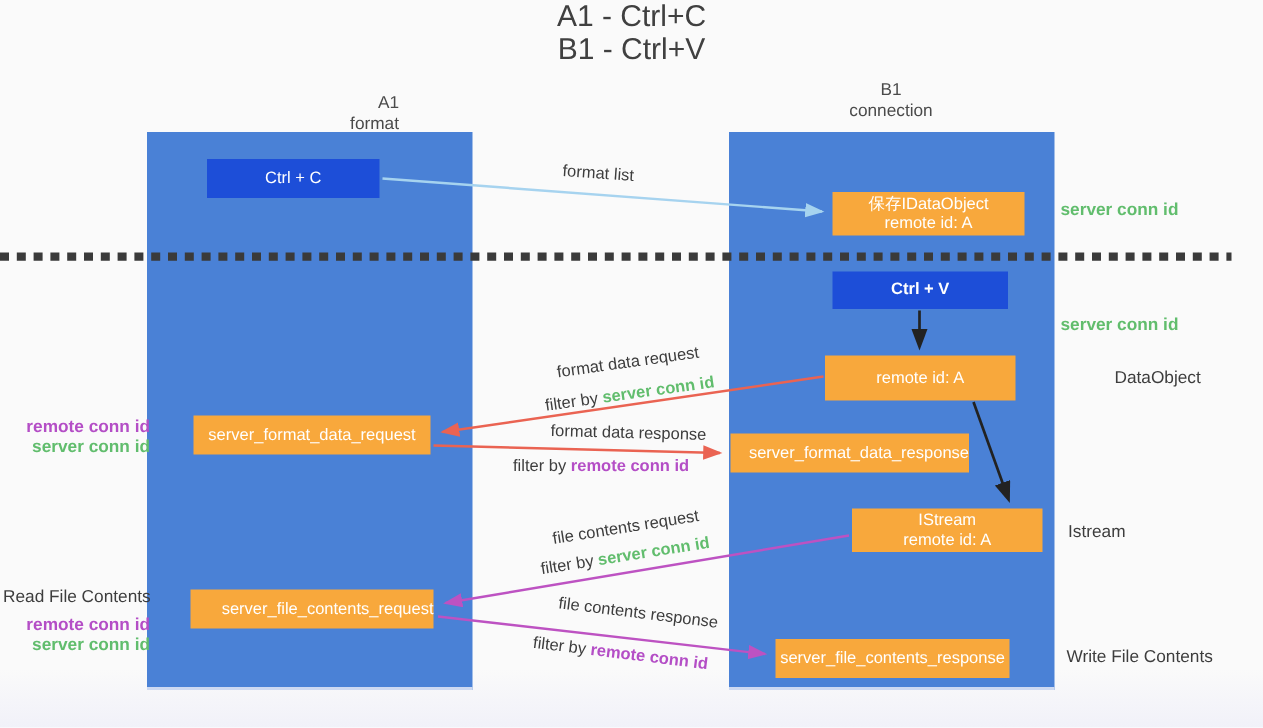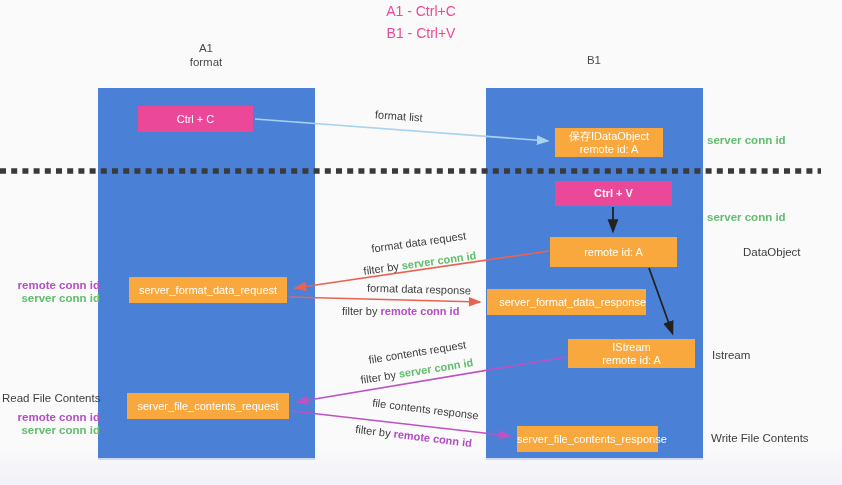--- a/index.html
+++ b/index.html
@@ -7,58 +7,59 @@
   body {
     font-family:"Liberation Sans", sans-serif;
     background:linear-gradient(#fafafa 92%, #f1f1f9 100%);
     position:relative;
     overflow:hidden;
     color:#3d3d3d;
   }
   .abs { position:absolute; }
   .title {
     left:0; top:14; width:842px; text-align:center;
-    font-size:14px; color:#ec4899; line-height:22px;
+    font-size:20px; color:#404040; line-height:22px;
   }
   .lane-header {
     text-align:center; font-size:11.5px; color:#4a4a4a; line-height:14px; width:120px;
   }
   .lane {
     background:#4a81d6; top:88px; width:217px; height:372px;
     border-bottom:2px solid #cdd9f2;
   }
   .node {
     color:#fff; font-size:11px; text-align:center;
     display:flex; flex-direction:column; justify-content:center;
     line-height:13px;
   }
-  .node.green { background:#ec4899; }
+  .node.green { background:#1d4ed8; }
   .node.orange { background:#f8a83c; }
   .flow-label { font-size:11px; color:#3d3d3d; white-space:nowrap; }
   .rot { transform-origin:center; }
   .green-text { color:#61bd6d; font-weight:bold; }
   .purple-text { color:#b44ec6; font-weight:bold; }
   .side-label { font-size:11.5px; white-space:nowrap; }
   .left-col { left:0; width:100px; text-align:right; }
   svg.connectors { left:0; top:0; pointer-events:none; }
 </style>
 </head>
 <body>
 
 <div class="abs title">
   <div>A1 - Ctrl+C</div>
   <div>B1 - Ctrl+V</div>
 </div>
 
-<div class="abs lane-header" style="left:146px; top:41px;">
+<div class="abs lane-header" style="left:146px; top:62px;text-align:right;">
   <div>A1</div>
   <div>format</div>
 </div>
 <div class="abs lane-header" style="left:534px; top:53px;">
   <div>B1</div>
+  <div>connection</div>
 </div>
 
 <div class="abs lane" style="left:98px;"></div>
 <div class="abs lane" style="left:486px;"></div>
 
 <svg class="abs connectors" width="842" height="485" viewBox="0 0 842 485">
   <defs>
     <marker id="m-blue" markerWidth="9" markerHeight="7" refX="7" refY="3" orient="auto">
       <path d="M0,0 L8,3 L0,6 z" fill="#a6d3ef"></path>
     </marker>
@@ -79,21 +80,21 @@
   <line x1="289" y1="297" x2="480" y2="302" stroke="#ea6352" stroke-width="1.6" marker-end="url(#m-red)"></line>
   <line x1="649" y1="268" x2="672" y2="332" stroke="#222" stroke-width="1.8" marker-end="url(#m-black)"></line>
   <line x1="566" y1="357" x2="297" y2="402" stroke="#bd52c2" stroke-width="1.6" marker-end="url(#m-purple)"></line>
   <line x1="292" y1="411" x2="510" y2="436" stroke="#bd52c2" stroke-width="1.6" marker-end="url(#m-purple)"></line>
 </svg>
 
 <div class="abs node green" style="left:138px; top:106px; width:115px; height:26px;">
   <span>Ctrl + C</span>
 </div>
 
-<div class="abs node orange" style="left:555px; top:128px; width:108px; height:29px;justify-content:center;">
+<div class="abs node orange" style="left:555px; top:128px; width:128px; height:29px;justify-content:center;">
   <span>保存IDataObject</span>
   <span>remote id: A</span>
 </div>
 
 <div class="abs node green" style="left:555px; top:181px; width:117px; height:25px;font-weight:bold;">
   <span>Ctrl + V</span>
 </div>
 
 <div class="abs node orange" style="left:550px; top:237px; width:127px; height:30px;">
   <span>remote id: A</span>
@@ -105,25 +106,25 @@
 
 <div class="abs node orange" style="left:487px; top:289px; width:159px; height:26px;text-align:right;">
   <span>server_format_data_response</span>
 </div>
 
 <div class="abs node orange" style="left:568px; top:339px; width:127px; height:29px;">
   <span>IStream</span>
   <span>remote id: A</span>
 </div>
 
-<div class="abs node orange" style="left:127px; top:393px; width:162px; height:26px;">
+<div class="abs node orange" style="left:127px; top:393px; width:162px; height:26px;align-items:flex-end;">
   <span>server_file_contents_request</span>
 </div>
 
-<div class="abs node orange" style="left:517px; top:426px; width:141px; height:26px;">
+<div class="abs node orange" style="left:517px; top:426px; width:156px; height:26px;">
   <span>server_file_contents_response</span>
 </div>
 
 <div class="abs flow-label rot" style="left:375px; top:110px; transform:rotate(4deg);">format list</div>
 
 <div class="abs flow-label rot" style="left:371px; top:236px; transform:rotate(-8deg);">format data request</div>
 <div class="abs flow-label rot" style="left:363px; top:257px; transform:rotate(-8deg);">
   <span>filter by</span>
   <span class="green-text">server conn id</span>
 </div>

